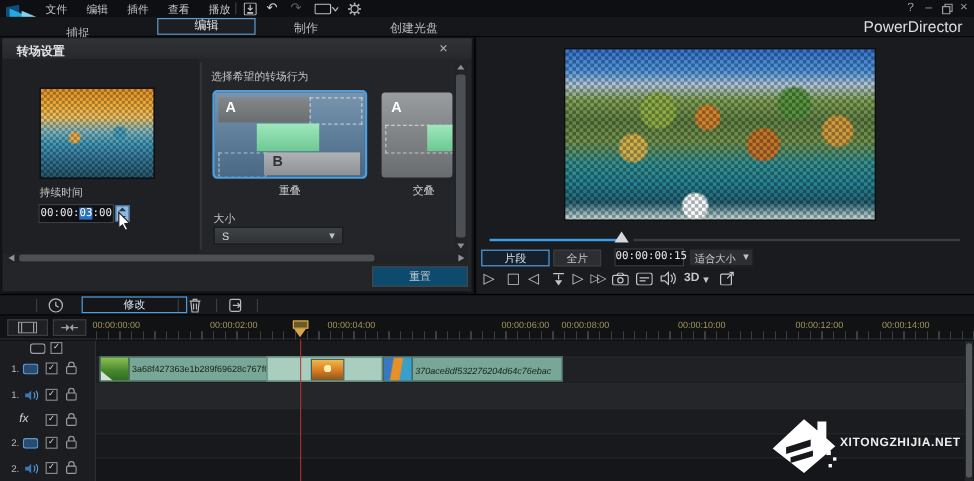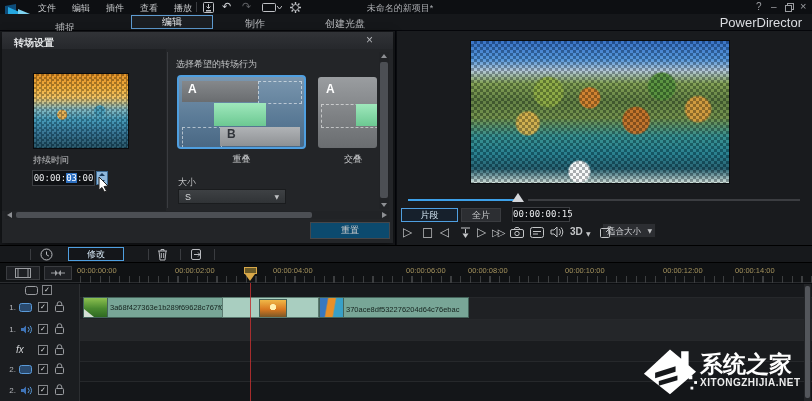--- a/index.html
+++ b/index.html
@@ -63,21 +63,20 @@
   </span>
   <span class="abs" style="left:290px;top:2px;">
     <svg width="11" height="11" viewBox="0 0 11 11">
       <circle cx="5.5" cy="5.5" r="3" fill="none" stroke="#bfc1c5"></circle>
       <g stroke="#bfc1c5" stroke-width="1.4">
         <path d="M5.5 0v2M5.5 9v2M0 5.5h2M9 5.5h2M1.6 1.6l1.4 1.4M8 8l1.4 1.4M9.4 1.6L8 3M3 8L1.6 9.4"></path>
       </g>
     </svg>
   </span>
 
-  <span class="abs" style="left:320px;top:2px;width:160px;text-align:center;font-size:9px;color:#aaacb0;">未命名的新项目*</span>
 
   <span class="abs" style="left:756px;top:1px;font-size:10px;color:#9b9da1;">?</span>
   <span class="abs" style="left:771px;top:1px;font-size:10px;color:#9b9da1;">–</span>
   <span class="abs" style="left:785px;top:3px;">
     <svg width="9" height="9" viewBox="0 0 9 9">
       <rect x="2.5" y="0.5" width="6" height="6" fill="none" stroke="#9b9da1"></rect>
       <rect x="0.5" y="2.5" width="6" height="6" fill="#0d0f12" stroke="#9b9da1"></rect>
     </svg>
   </span>
   <span class="abs" style="left:800px;top:0px;font-size:11px;color:#9b9da1;">×</span>
@@ -196,21 +195,21 @@
   <div class="abs" style="left:512px;top:193px;width:0;height:0;border-left:6px solid transparent;border-right:6px solid transparent;border-bottom:9px solid #d4d6da;"></div>
 
   <div class="abs btn-blue" style="left:401px;top:208px;width:57px;height:14px;line-height:12px;">
     <span>片段</span>
   </div>
   <div class="abs btn" style="left:461px;top:208px;width:40px;height:14px;line-height:12px;border-color:#3a3c40;background:#2c2e32;">
     <span>全片</span>
   </div>
   <div class="abs tc" style="left:512px;top:207px;width:58px;height:15px;background:#0f1114;border:1px solid #3c3e42;
               font-size:9px;line-height:13px;color:#e8eaec;text-align:center;">00:00:00:15</div>
-  <div class="abs" style="left:574px;top:223px;width:54px;height:15px;background:#2c2e32;border:1px solid #1a1c1e;margin-left:28px;">
+  <div class="abs" style="left:574px;top:207px;width:54px;height:15px;background:#2c2e32;border:1px solid #1a1c1e;">
     <span style="position:absolute;left:4px;top:2px;font-size:8.5px;color:#cfd1d4;">适合大小</span>
     <span class="glyph" style="position:absolute;right:3px;top:3px;font-size:6px;color:#c0c2c4;">▼</span>
   </div>
 
   <span class="ticon" style="left:403px;top:225px;">▷</span>
   <span class="ticon" style="left:422px;top:225px;">□</span>
   <span class="ticon" style="left:440px;top:225px;">◁</span>
   <span class="abs" style="left:459px;top:227px;">
     <svg width="13" height="12" viewBox="0 0 13 12">
       <path d="M2 1h9M6.5 2v4" stroke="#c4c6c8" fill="none"></path>
@@ -250,21 +249,21 @@
   </span>
 
   <div class="abs" style="left:0;top:245px;width:812px;height:18px;background:#17191c;border-top:1px solid #000;border-bottom:1px solid #000;"></div>
   <div class="sep" style="left:30px;top:249px;height:11px;"></div>
   <span class="abs" style="left:40px;top:248px;">
     <svg width="13" height="13" viewBox="0 0 13 13">
       <circle cx="6.5" cy="6.5" r="5.5" fill="none" stroke="#b8babe"></circle>
       <path d="M6.5 3.5v3.2l2.4 1.4" fill="none" stroke="#b8babe"></path>
     </svg>
   </span>
-  <div class="abs btn-blue" style="left:68px;top:247px;width:56px;height:14px;line-height:12px;background:#14161a;">
+  <div class="abs btn-blue" style="left:68px;top:247px;width:88px;height:14px;line-height:12px;background:#14161a;">
     <span>修改</span>
   </div>
   <div class="sep" style="left:148px;top:249px;height:11px;"></div>
   <span class="abs" style="left:157px;top:248px;">
     <svg width="11" height="13" viewBox="0 0 11 13">
       <path d="M1 3h9M4 3V1.5h3V3" fill="none" stroke="#b8babe"></path>
       <path d="M2 3l1 9h5l1-9" fill="none" stroke="#b8babe"></path>
       <path d="M4.3 5v5M6.7 5v5" stroke="#b8babe"></path>
     </svg>
   </span>
@@ -291,21 +290,21 @@
   <div class="abs btn" style="left:44px;top:266px;width:28px;height:14px;border-color:#3a3c40;background:#1e2024;">
     <svg width="16" height="10" viewBox="0 0 16 10" style="margin:1px auto;">
       <path d="M1 5h4M11 5h4" stroke="#9b9da1"></path>
       <path d="M5 2l3 3-3 3zM11 2L8 5l3 3z" fill="#9b9da1"></path>
     </svg>
   </div>
 
   <span class="rmark" style="left:77px;top:266px;">00:00:00:00</span>
   <span class="rmark" style="left:175px;top:266px;">00:00:02:00</span>
   <span class="rmark" style="left:273px;top:266px;">00:00:04:00</span>
-  <span class="rmark" style="left:368px;top:266px;padding-left:38px;">00:00:06:00</span>
+  <span class="rmark" style="left:380px;top:266px;padding-left:38px;">00:00:06:00</span>
   <span class="rmark" style="left:468px;top:266px;">00:00:08:00</span>
   <span class="rmark" style="left:565px;top:266px;">00:00:10:00</span>
   <span class="rmark" style="left:663px;top:266px;">00:00:12:00</span>
   <span class="rmark" style="left:735px;top:266px;">00:00:14:00</span>
 
   <div class="abs" style="left:0;top:284px;width:812px;height:13px;background:#17191c;"></div>
   <div class="abs" style="left:0;top:297px;width:812px;height:22px;background:#1f2124;"></div>
   <div class="abs" style="left:0;top:319px;width:812px;height:21px;background:#242629;"></div>
   <div class="abs" style="left:0;top:340px;width:812px;height:21px;background:#1a1c1f;"></div>
   <div class="abs" style="left:0;top:361px;width:812px;height:20px;background:#17191c;"></div>
@@ -424,21 +423,21 @@
     <span style="position:absolute;left:26px;top:5px;font-size:7.5px;color:#15231e;white-space:nowrap;">3a68f427363e1b289f69628c767f0</span>
   </div>
   <div class="abs" style="left:222px;top:297px;width:97px;height:21px;background:#a9cec0;border:1px solid #5b7a70;overflow:hidden;">
     <div style="position:absolute;left:36px;top:1px;width:26px;height:17px;border:1px solid #44635a;
                 background:radial-gradient(circle at 50% 42%, #fff0b0 0 18%, rgba(255,240,176,0) 20%),
                            linear-gradient(180deg,#f0b848 0%,#d87820 55%,#7a5828 100%);"></div>
   </div>
   <div class="abs" style="left:319px;top:297px;width:150px;height:21px;background:#78a697;border:1px solid #44635a;overflow:hidden;">
     <div style="position:absolute;left:0;top:0;width:23px;height:19px;border-right:1px solid #44635a;
                 background:linear-gradient(100deg,#3878c0 0 28%,#e89028 34% 58%,#38a0c8 64%),#3878c0;"></div>
-    <span style="position:absolute;left:26px;top:7px;font-size:7.5px;color:#15231e;white-space:nowrap;">370ace8df532276204d64c76ebac</span>
+    <span style="position:absolute;left:26px;top:7px;font-size:7.5px;color:#15231e;white-space:nowrap;font-style:italic;">370ace8df532276204d64c76ebac</span>
   </div>
 
   <div class="abs" style="left:250px;top:283px;width:1px;height:118px;background:rgba(190,48,48,.85);z-index:20;"></div>
   <div class="abs" style="left:244px;top:267px;width:13px;height:7px;background:#6a5a28;border:1px solid #d8a848;z-index:21;"></div>
   <div class="abs" style="left:245px;top:274px;width:0;height:0;border-left:5.5px solid transparent;border-right:5.5px solid transparent;border-top:7px solid #d8a848;z-index:21;"></div>
 
   <div class="abs" style="left:804px;top:284px;width:7px;height:117px;background:#222427;">
     <div style="position:absolute;left:1px;top:2px;width:5px;height:112px;background:#53565b;border-radius:2px;"></div>
   </div>
 
@@ -447,18 +446,17 @@
       <svg width="56" height="54" viewBox="0 0 60 58">
         <path d="M2 34 L30 8 L42 18 L42 10 L50 10 L50 25 L58 32 L30 56 Z" fill="#ffffff"></path>
         <path d="M14 33 l22 -7 l0 6 l-22 7 z" fill="#16181b"></path>
         <path d="M18 42 l20 -6 l0 5 l-20 6 z" fill="#16181b"></path>
         <rect x="50" y="36" width="4" height="4" fill="#fff"></rect>
         <rect x="56" y="42" width="3" height="3" fill="#fff"></rect>
         <rect x="52" y="48" width="3" height="3" fill="#fff"></rect>
       </svg>
     </span>
     <span style="display:flex;flex-direction:column;margin-left:2px;">
-      <span style="font-size:23px;font-weight:bold;color:#fff;white-space:nowrap;line-height:26px;">系统之家</span>
       <span style="font-size:10px;font-weight:bold;color:#ededed;letter-spacing:.5px;text-align:right;">XITONGZHIJIA.NET</span>
     </span>
   </div>
 
 </div>
 
 </body></html>

